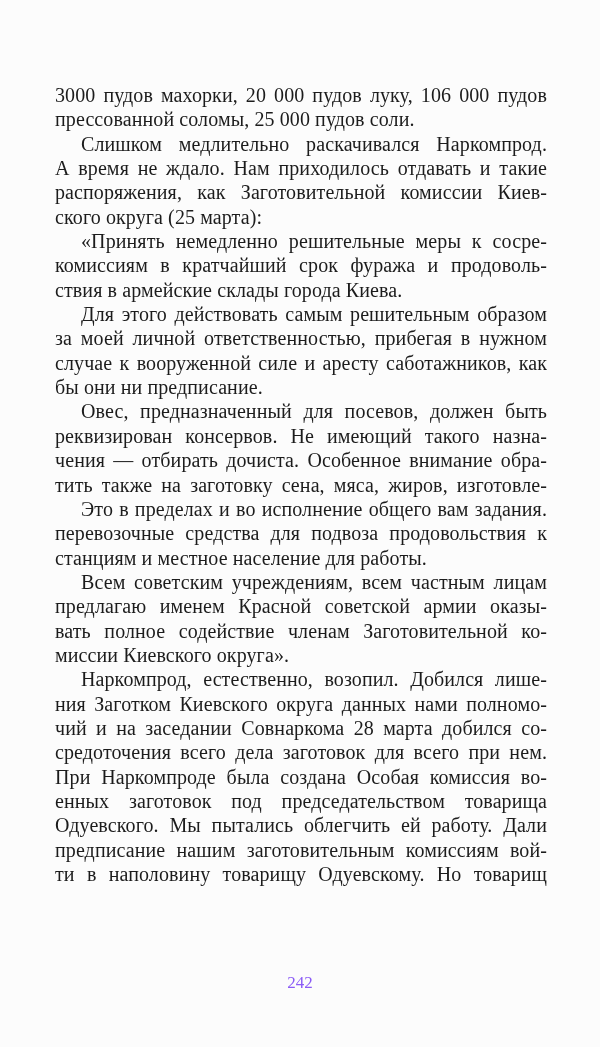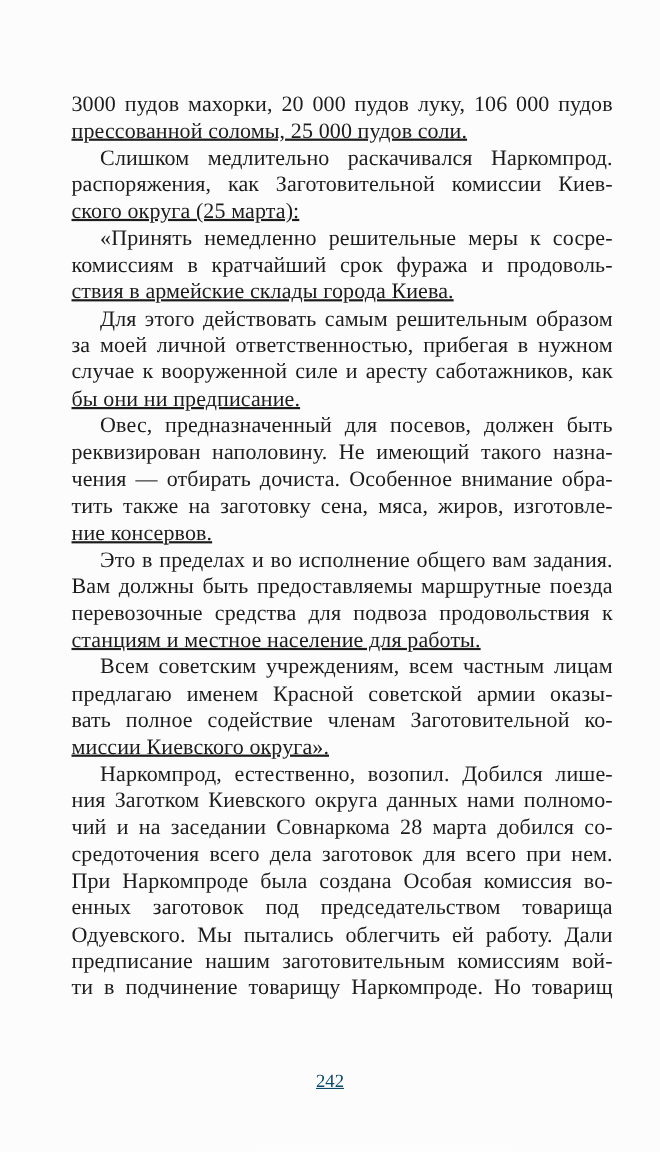--- a/index.html
+++ b/index.html
@@ -9,85 +9,83 @@
   .page {
     position: relative;
     width: 600px;
     height: 1047px;
     background: #fcfcfc;
     overflow: hidden;
     font-family: "Liberation Serif", "DejaVu Serif", serif;
   }
   .text-block {
     position: absolute;
-    left: 65px;
+    left: 55px;
     top: 83px;
     width: 492px;
     font-size: 20px;
     line-height: 24.35px;
     color: #1c1c1c;
     letter-spacing: 0.1px;
   }
   .line {
     text-align: justify;
     text-align-last: justify;
     white-space: normal;
   }
   .line.indent {
     padding-left: 26px;
   }
   .line.last {
     text-align: center;
     text-align-last: left;
-    text-decoration: underline;
   }
   .page-number {
     position: absolute;
     left: 0;
     top: 973px;
     width: 100%;
     text-align: center;
     font-size: 17px;
     color: #1c1c1c;
   }
 </style>
 </head>
 <body>
 
 <div class="page" style="background: rgb(252, 252, 252);">
   <div class="text-block" style="color: rgb(28, 28, 28);">
       <div class="line">3000 пудов махорки, 20 000 пудов луку, 106 000 пудов</div>
       <div class="line last">прессованной соломы, 25 000 пудов соли.</div>
       <div class="line indent">Слишком медлительно раскачивался Наркомпрод.</div>
+      <div class="line">А время не ждало. Нам приходилось отдавать и такие</div>
       <div class="line">распоряжения, как Заготовительной комиссии Киев-</div>
       <div class="line last">ского округа (25 марта):</div>
       <div class="line indent">«Принять немедленно решительные меры к сосре-</div>
       <div class="line">комиссиям в кратчайший срок фуража и продоволь-</div>
       <div class="line last">ствия в армейские склады города Киева.</div>
       <div class="line indent">Для этого действовать самым решительным образом</div>
       <div class="line">за моей личной ответственностью, прибегая в нужном</div>
       <div class="line">случае к вооруженной силе и аресту саботажников, как</div>
       <div class="line last">бы они ни предписание.</div>
       <div class="line indent">Овес, предназначенный для посевов, должен быть</div>
-      <div class="line">реквизирован наполовину. Не имеющий такого назна-</div>
+      <div class="line">реквизирован консервов. Не имеющий такого назна-</div>
       <div class="line">чения — отбирать дочиста. Особенное внимание обра-</div>
       <div class="line">тить также на заготовку сена, мяса, жиров, изготовле-</div>
-      <div class="line last">ние консервов.</div>
       <div class="line indent">Это в пределах и во исполнение общего вам задания.</div>
-      <div class="line">Вам должны быть предоставляемы маршрутные поезда</div>
       <div class="line">перевозочные средства для подвоза продовольствия к</div>
       <div class="line last">станциям и местное население для работы.</div>
       <div class="line indent">Всем советским учреждениям, всем частным лицам</div>
       <div class="line">предлагаю именем Красной советской армии оказы-</div>
       <div class="line">вать полное содействие членам Заготовительной ко-</div>
       <div class="line last">миссии Киевского округа».</div>
       <div class="line indent">Наркомпрод, естественно, возопил. Добился лише-</div>
       <div class="line">ния Заготком Киевского округа данных нами полномо-</div>
       <div class="line">чий и на заседании Совнаркома 28 марта добился со-</div>
       <div class="line">средоточения всего дела заготовок для всего при нем.</div>
       <div class="line">При Наркомпроде была создана Особая комиссия во-</div>
       <div class="line">енных заготовок под председательством товарища</div>
       <div class="line">Одуевского. Мы пытались облегчить ей работу. Дали</div>
       <div class="line">предписание нашим заготовительным комиссиям вой-</div>
-      <div class="line">ти в подчинение товарищу Наркомпроде. Но товарищ</div>
+      <div class="line">ти в наполовину товарищу Одуевскому. Но товарищ</div>
     </div>
-  <div class="page-number" style="color: #0c4a6e; text-decoration: underline;">242</div>
+  <div class="page-number" style="color: #8b5cf6;">242</div>
 </div>
 
 </body></html>

